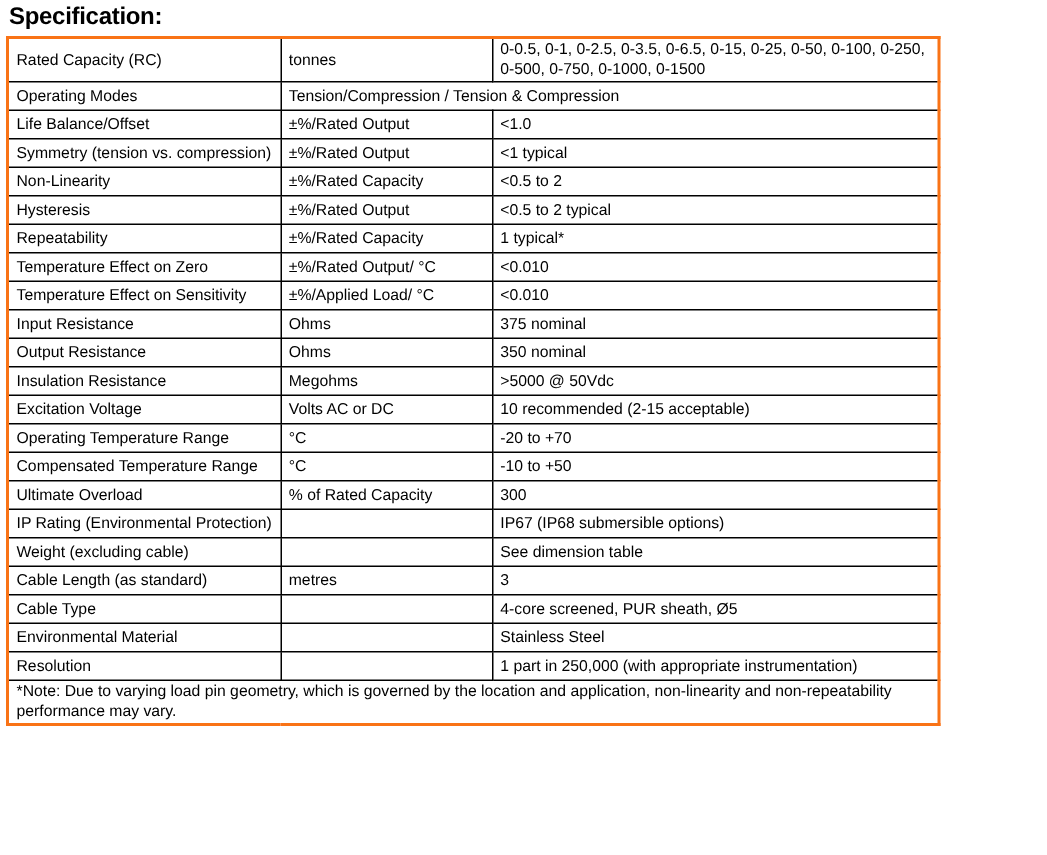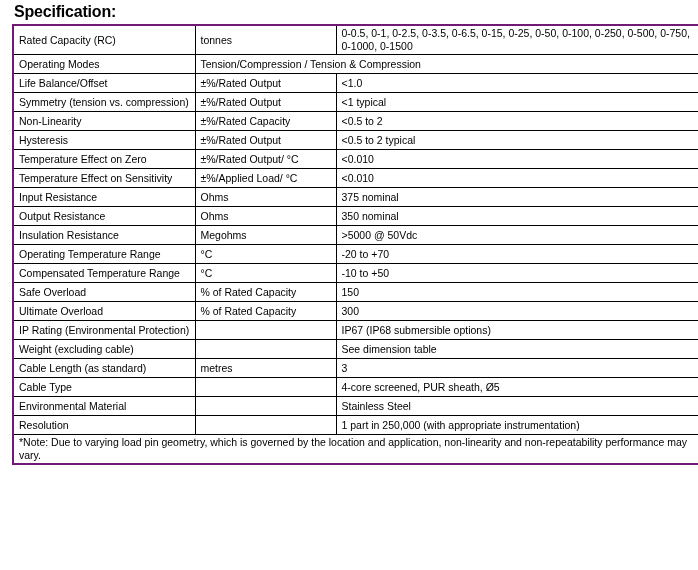--- a/index.html
+++ b/index.html
@@ -3,32 +3,32 @@
 <meta charset="utf-8">
 <style>
   * { margin: 0; padding: 0; box-sizing: border-box; }
   html, body {
     width: 698px; height: 570px;
     background: #ffffff;
     font-family: "Liberation Sans", sans-serif;
     color: #000000;
     overflow: hidden;
   }
-  .page { padding: 2px 2px 0 12px; }
+  .page { padding: 2px 2px 0 4px; }
   .page-title {
     font-size: 16px;
     font-weight: bold;
     letter-spacing: -0.2px;
     margin: 1px 0 3px 2px;
     color: #000;
   }
   table.spec {
-    width: 694px;
+    width: 623px;
     border-collapse: collapse;
-    border: 2px solid #701a75;
+    border: 2px solid #f97316;
     table-layout: fixed;
   }
   table.spec td {
     border: 1px solid #000;
     font-size: 10.5px;
     line-height: 13px;
     padding: 1px 4px 1px 5px;
     height: 19px;
     vertical-align: middle;
     color: #000;
@@ -75,20 +75,25 @@
           <td>Non-Linearity</td>
           <td>±%/Rated Capacity</td>
           <td>&lt;0.5 to 2</td>
         </tr>
         <tr>
           <td>Hysteresis</td>
           <td>±%/Rated Output</td>
           <td>&lt;0.5 to 2 typical</td>
         </tr>
         <tr>
+          <td>Repeatability</td>
+          <td>±%/Rated Capacity</td>
+          <td>1 typical*</td>
+        </tr>
+        <tr>
           <td>Temperature Effect on Zero</td>
           <td>±%/Rated Output/ °C</td>
           <td>&lt;0.010</td>
         </tr>
         <tr>
           <td>Temperature Effect on Sensitivity</td>
           <td>±%/Applied Load/ °C</td>
           <td>&lt;0.010</td>
         </tr>
         <tr>
@@ -100,33 +105,33 @@
           <td>Output Resistance</td>
           <td>Ohms</td>
           <td>350 nominal</td>
         </tr>
         <tr>
           <td>Insulation Resistance</td>
           <td>Megohms</td>
           <td>&gt;5000 @ 50Vdc</td>
         </tr>
         <tr>
+          <td>Excitation Voltage</td>
+          <td>Volts AC or DC</td>
+          <td>10 recommended (2-15 acceptable)</td>
+        </tr>
+        <tr>
           <td>Operating Temperature Range</td>
           <td>°C</td>
           <td>-20 to +70</td>
         </tr>
         <tr>
           <td>Compensated Temperature Range</td>
           <td>°C</td>
           <td>-10 to +50</td>
-        </tr>
-        <tr>
-          <td>Safe Overload</td>
-          <td>% of Rated Capacity</td>
-          <td>150</td>
         </tr>
         <tr>
           <td>Ultimate Overload</td>
           <td>% of Rated Capacity</td>
           <td>300</td>
         </tr>
         <tr>
           <td>IP Rating (Environmental Protection)</td>
           <td></td>
           <td>IP67 (IP68 submersible options)</td>

